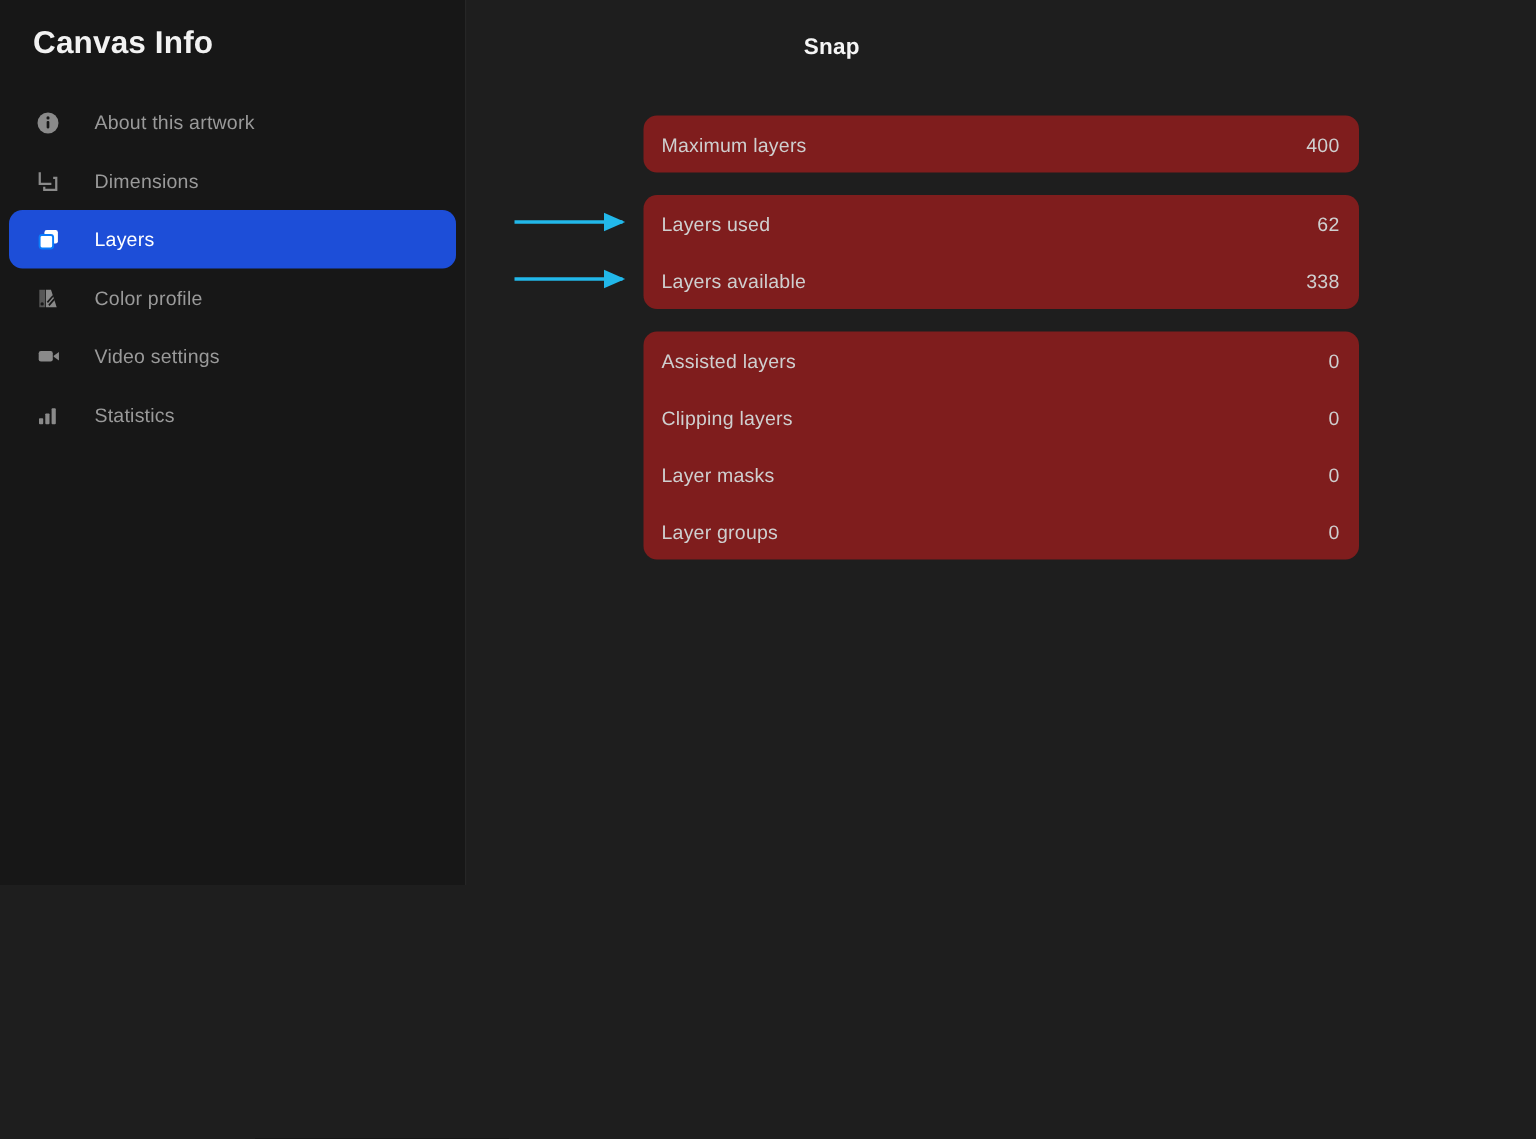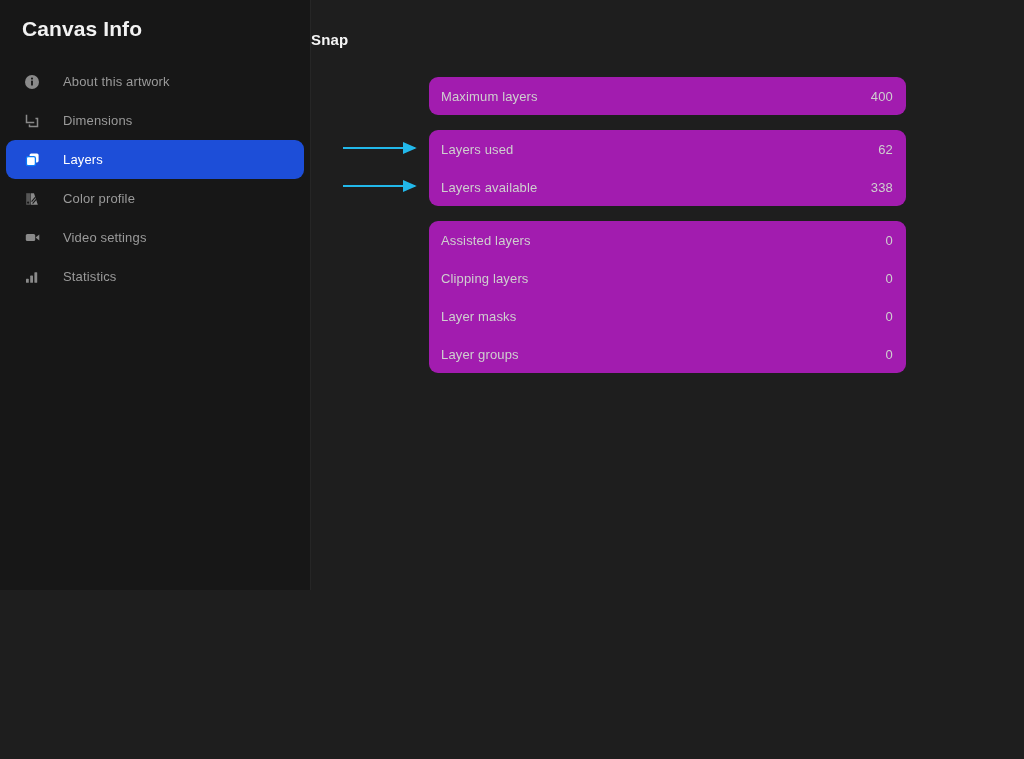--- a/index.html
+++ b/index.html
@@ -95,27 +95,27 @@
     align-items: center;
   }
 
   .panel-title {
     position: absolute;
     left: 0;
     right: 0;
     top: 0;
     height: 64px;
     line-height: 64px;
+    text-align: center;
     font-size: 15px;
     font-weight: bold;
     color: #f5f5f5;
     
     padding-right: 226px;
     letter-spacing: 0.2px;
-    margin-top: 8px;
   }
 
   .header-actions {
     position: absolute;
     right: 13px;
     top: 0;
     height: 64px;
     display: flex;
     align-items: center;
     gap: 12px;
@@ -145,21 +145,21 @@
 
   
   .cards {
     position: absolute;
     left: 118px;
     top: 77px;
     width: 477px;
   }
 
   .card {
-    background: #a21caf;
+    background: #7f1d1d;
     border-radius: 9px;
     overflow: hidden;
   }
   .card + .card { margin-top: 15px; }
 
   .row {
     display: flex;
     align-items: center;
     justify-content: space-between;
     height: 38px;

